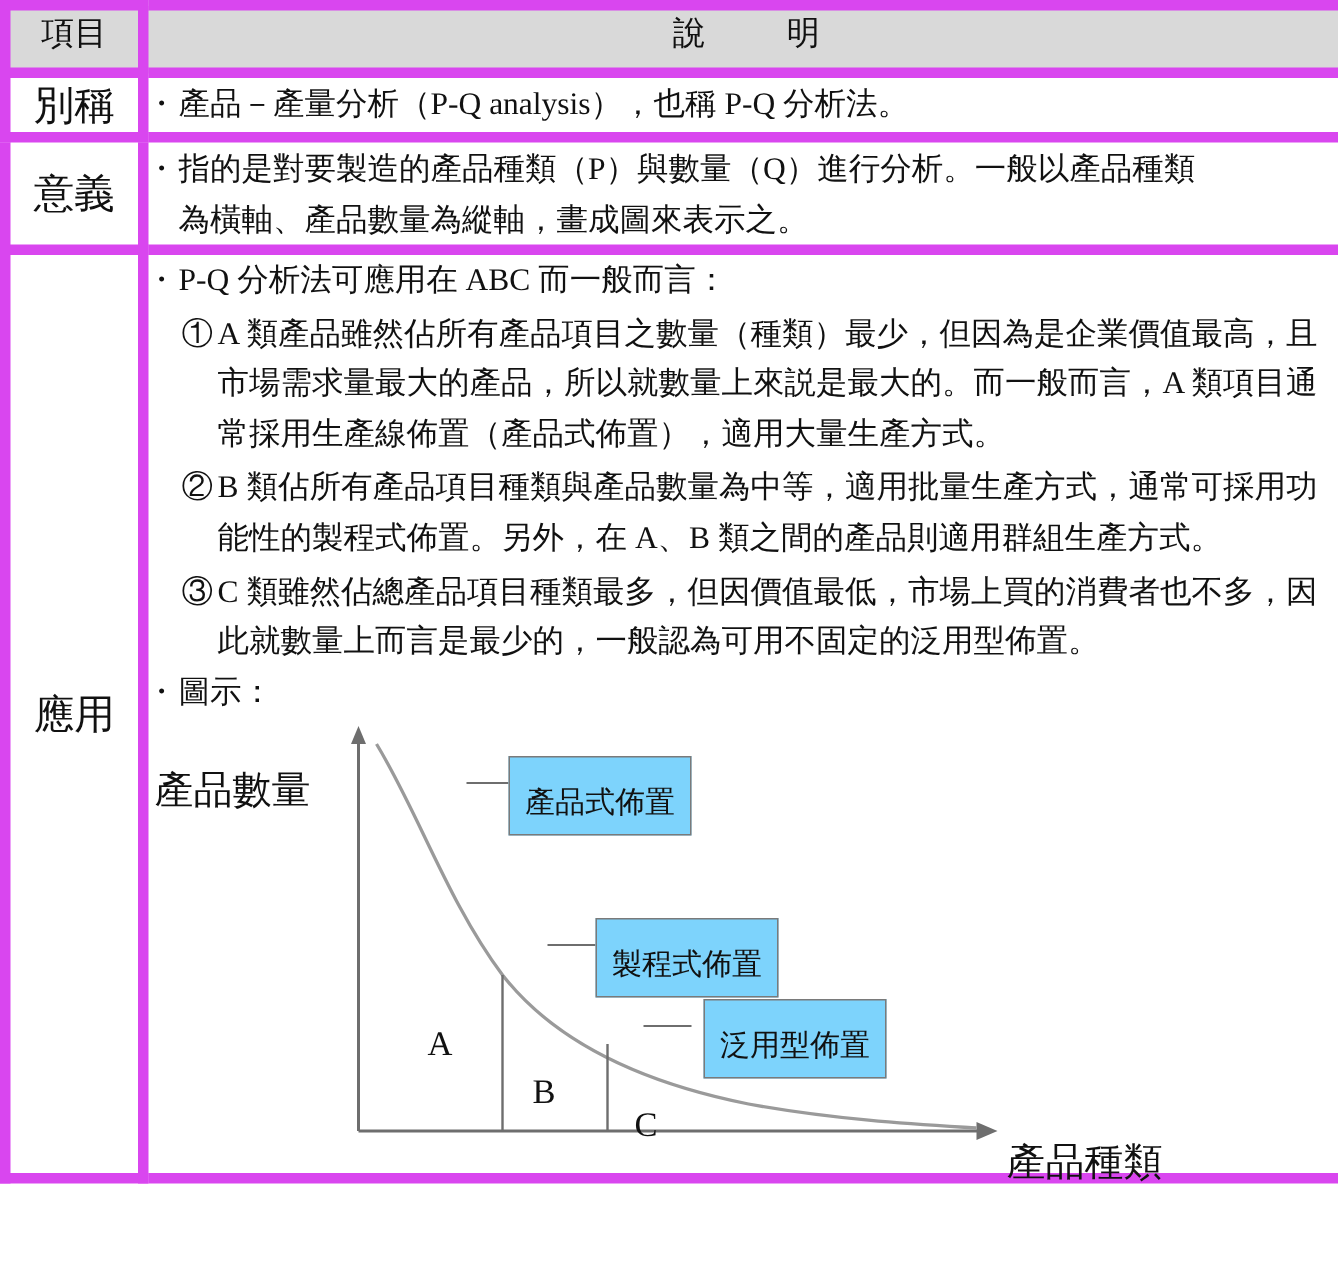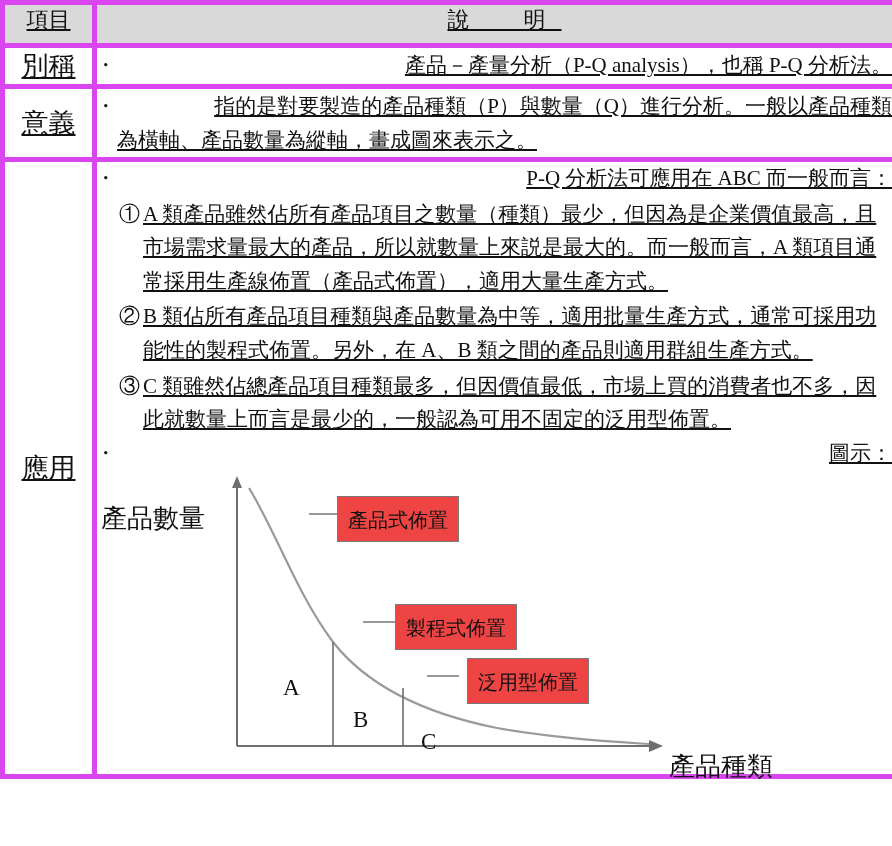--- a/index.html
+++ b/index.html
@@ -17,24 +17,23 @@
     height: 846px;
     overflow: hidden;
     background: #ffffff;
   }
   table.doc {
     border-collapse: collapse;
     width: 892px;
     table-layout: fixed;
   }
   table.doc td {
-    border: 5px solid #d946ef;
+    border: 7px solid #d946ef;
     vertical-align: top;
     padding: 0;
-    text-decoration: underline;
   }
   
   .col-item {
     width: 92px;
   }
   .col-desc {
     width: 800px;
   }
   .hdr td {
     background: #d9d9d9;
@@ -57,21 +56,20 @@
   }
   .desc-cell {
     font-size: 21px;
     line-height: 1.62;
     padding: 6px 12px 8px 8px;
   }
   .bullet-line {
     position: relative;
     padding-left: 20px;
     text-indent: 0;
-    text-align: right;
   }
   .bullet-line::before {
     content: "・";
     position: absolute;
     left: -2px;
     top: 0;
   }
   .hang {
     padding-left: 20px;
   }
@@ -97,24 +95,24 @@
   .chart-svg {
     display: block;
   }
   .chart-label {
     position: absolute;
     font-size: 26px;
     white-space: nowrap;
   }
   .chart-box {
     position: absolute;
-    background: #ef4444;
+    background: #7dd3fc;
     border: 1px solid #7a7a7a;
     font-size: 20px;
-    padding: 7px 10px 5px 10px;
+    padding: 14px 10px 5px 10px;
     white-space: nowrap;
   }
   .zone-letter {
     position: absolute;
     font-size: 23px;
     font-family: "Liberation Serif", serif;
   }
 </style>
 </head>
 <body>

